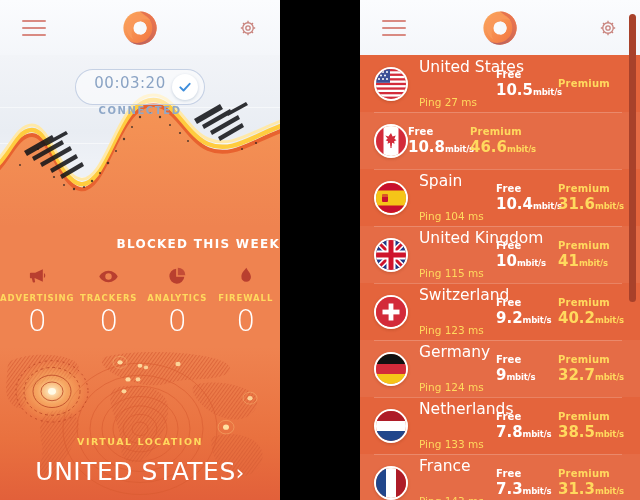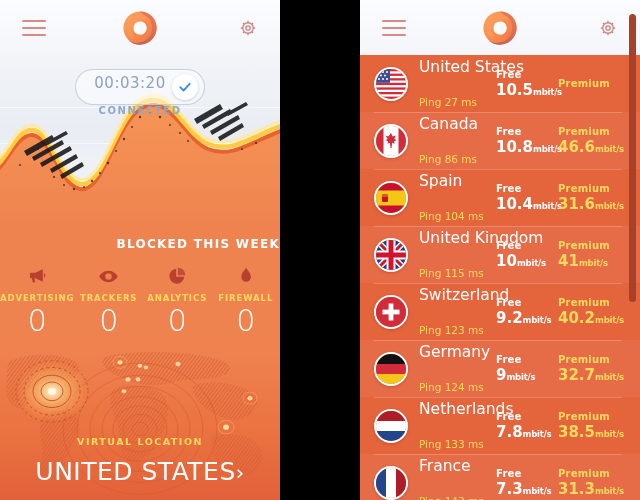--- a/index.html
+++ b/index.html
@@ -378,24 +378,20 @@
           </div>
         </div>
         <div class="row alt">
           <div class="flag"><svg viewBox="0 0 30 30">
               <rect width="30" height="30" fill="#fff"></rect>
               <rect width="7.5" height="30" fill="#d32b3a"></rect>
               <rect x="22.5" width="7.5" height="30" fill="#d32b3a"></rect>
               <path d="M15 7l1.6 3.6 3.1-1-1.3 3.2 2.1 1.5-2.4 1 .5 2.4-2.5-.9-.6 3.2h-.9l-.6-3.2-2.5.9.5-2.4-2.4-1 2.1-1.5L9.3 9.6l3.1 1z" fill="#d32b3a"></path>
               <rect x="14.4" y="17" width="1.2" height="5" fill="#d32b3a"></rect>
             </svg></div>
-          <div class="row-mid">
-            <div class="cty">Canada</div>
-            <div class="ping">Ping 86 ms</div>
-          </div>
           <div class="spd">
             <div class="spd-h">Free</div>
             <div class="spd-v"><span class="num">10.8</span><span class="spd-u">mbit/s</span></div>
           </div>
           <div class="spd prem">
             <div class="spd-h">Premium</div>
             <div class="spd-v"><span class="num">46.6</span><span class="spd-u">mbit/s</span></div>
           </div>
         </div>
         <div class="row">

